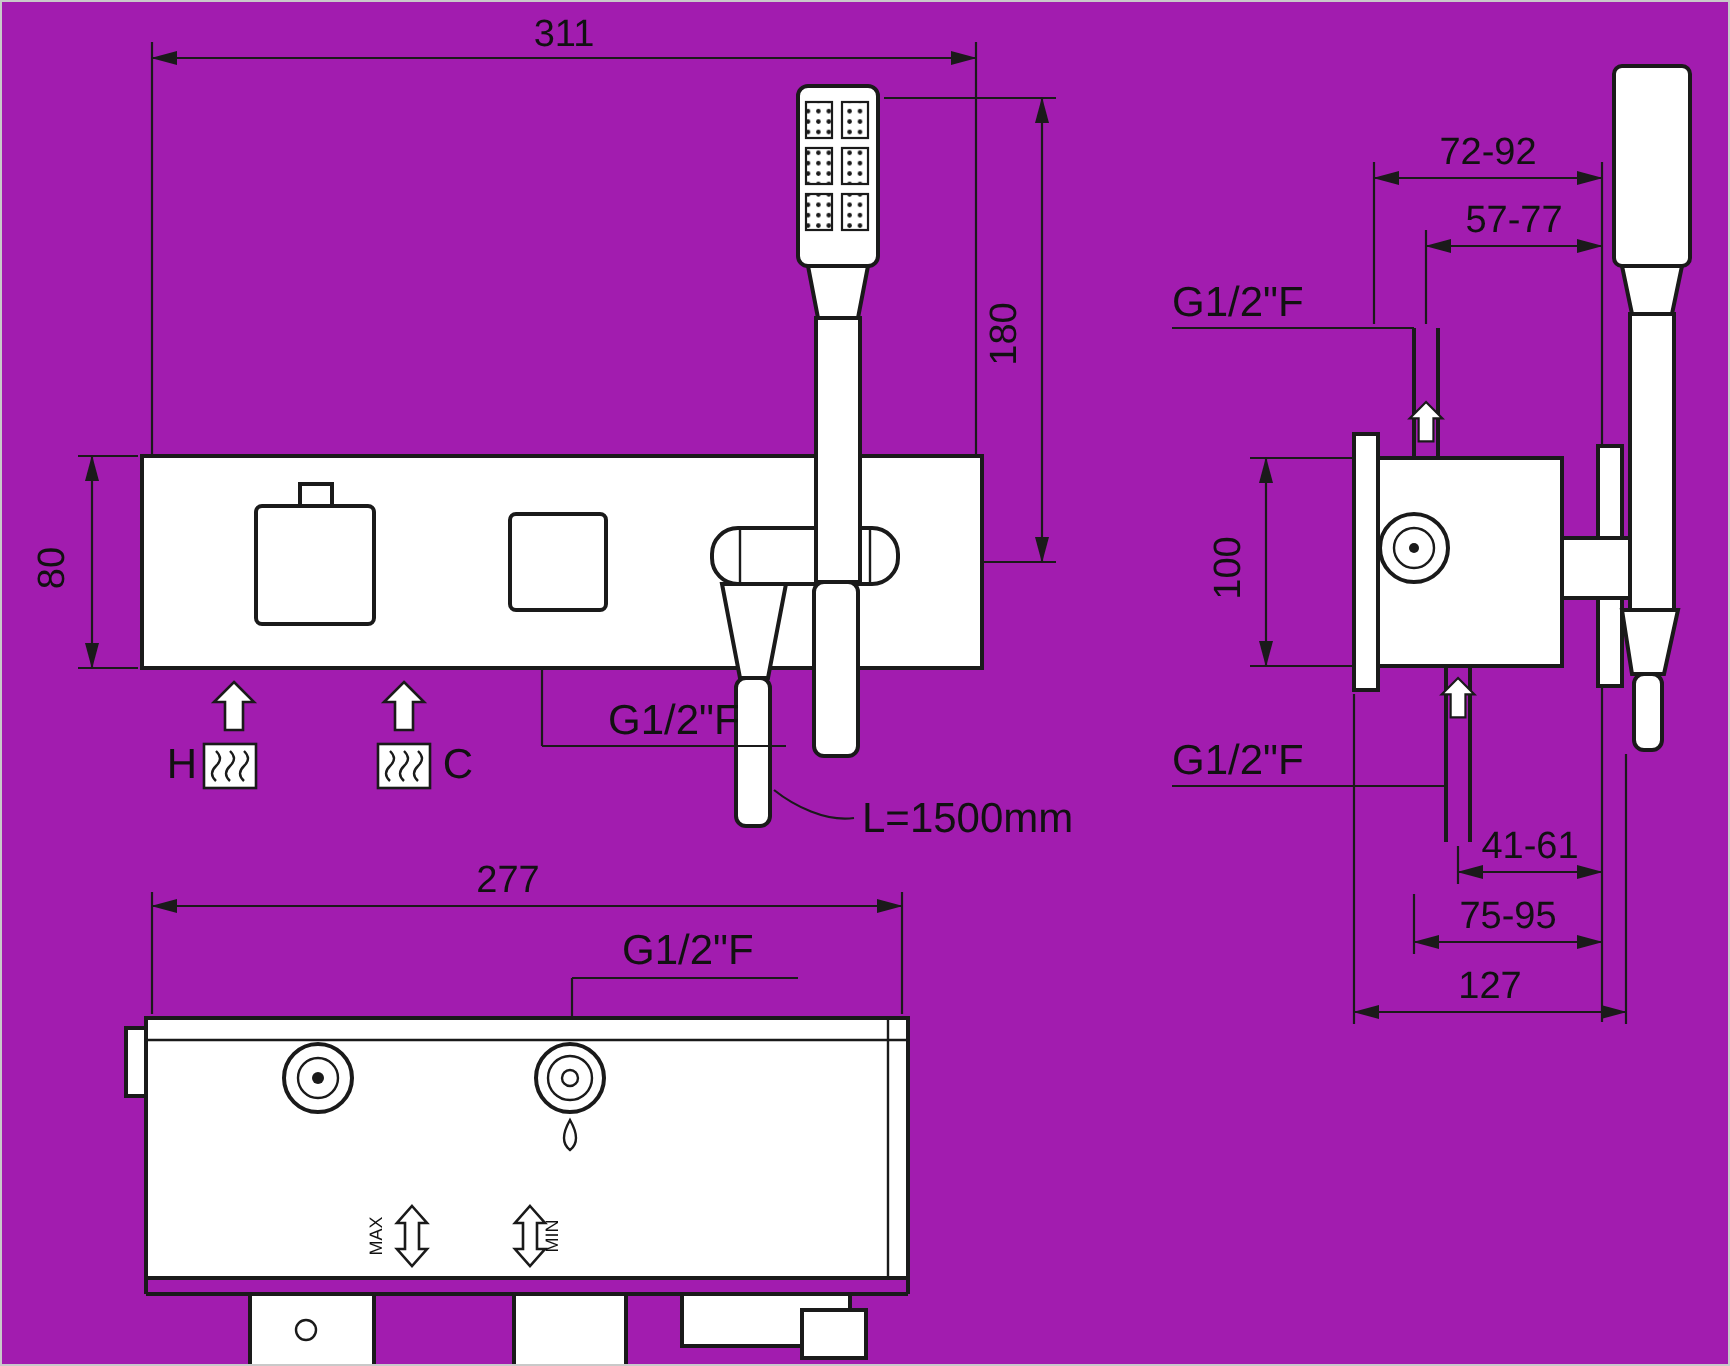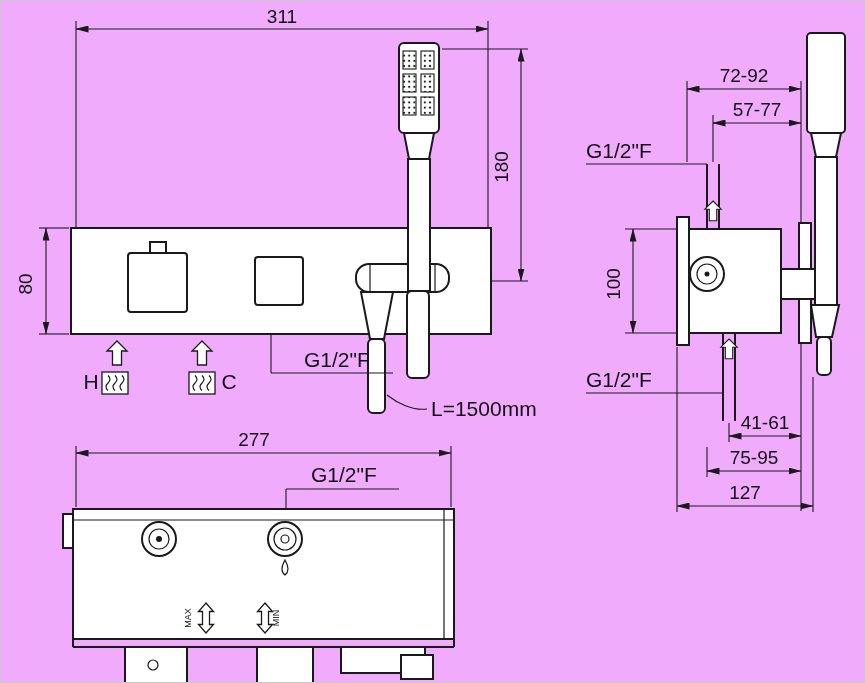--- a/index.html
+++ b/index.html
@@ -1,16 +1,16 @@
 <!DOCTYPE html>
 <html><head>
 <meta charset="utf-8">
 <style>
   html,body{margin:0;padding:0;background:#ffffff;}
-  .page{width:865px;height:683px;box-sizing:border-box;background:#f0abfc;border:1px solid #c9c9c9;font-family:"Liberation Sans",sans-serif;overflow:hidden;}
+  .page{width:865px;height:683px;box-sizing:border-box;background:#a21caf;border:1px solid #c9c9c9;font-family:"Liberation Sans",sans-serif;overflow:hidden;}
   svg{display:block;}
   .obj{stroke:#1a1a1a;stroke-width:2;fill:none;stroke-linejoin:miter;}
   .objf{stroke:#1a1a1a;stroke-width:2;fill:#ffffff;stroke-linejoin:miter;}
   .thin{stroke:#1a1a1a;stroke-width:1.2;fill:none;}
   .dim{stroke:#1a1a1a;stroke-width:1.1;fill:none;}
   .outl{stroke:#1a1a1a;stroke-width:1.3;fill:#ffffff;stroke-linejoin:miter;}
   .dotrect{stroke:#1a1a1a;stroke-width:1.1;fill:url(#dots);}
   .dimtxt{font-family:"Liberation Sans",sans-serif;font-size:19px;fill:#111111;}
   .lbltxt{font-family:"Liberation Sans",sans-serif;font-size:21px;fill:#111111;}
   .tinytxt{font-family:"Liberation Sans",sans-serif;font-size:9px;fill:#111111;}

